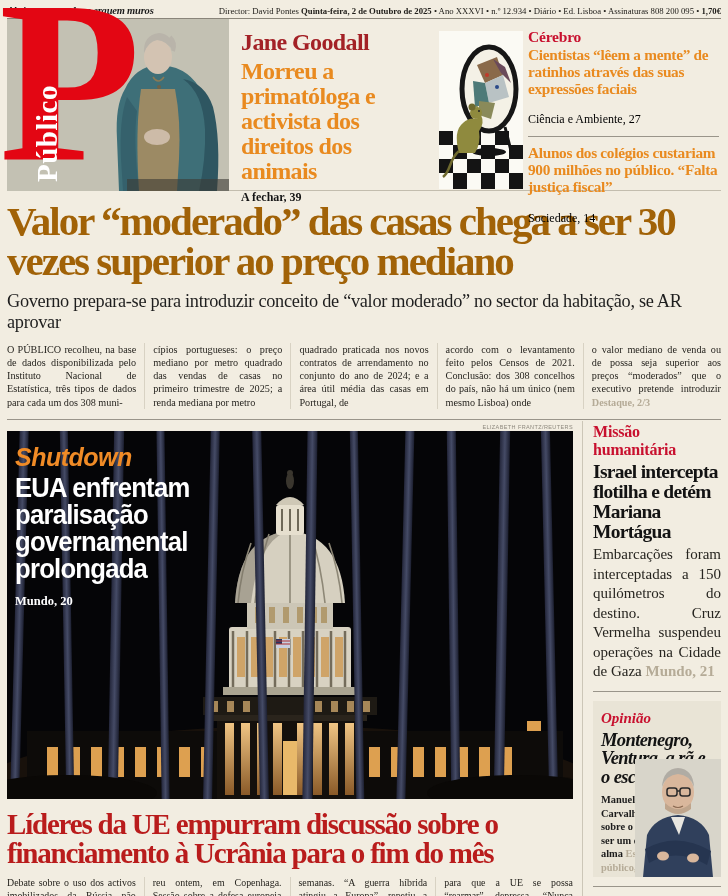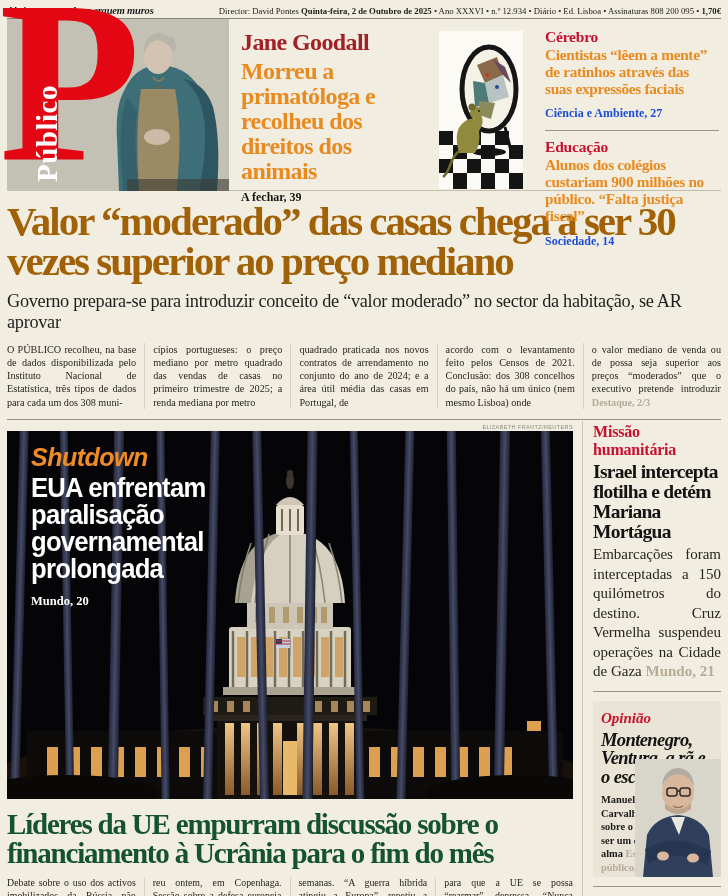--- a/index.html
+++ b/index.html
@@ -27,55 +27,55 @@
             font-weight:bold; color:#e30613; z-index:2; letter-spacing:-4px; }
   .logo-word { position:absolute; left:24px; top:163px; transform:rotate(-90deg);
                transform-origin:0 0; color:#fff; font-weight:bold; font-size:29px;
                z-index:3; letter-spacing:0.5px; white-space:nowrap; }
   .mast-lead { width:210px; flex:none; padding:10px 0 0 12px; }
   .kicker-lead { font-size:24px; font-weight:bold; color:#a32126; letter-spacing:-0.6px; }
   .title-lead { font-size:24px; font-weight:bold; color:#e98a1f; line-height:1.04;
                 letter-spacing:-0.6px; width:178px; margin-top:3px; }
   .ref-dark { font-size:12px; font-weight:bold; color:#141414; margin-top:6px; }
   .mast-illus { width:84px; flex:none; padding-top:12px; }
-  .mast-briefs { flex:1; padding:9px 2px 0 22px; }
+  .mast-briefs { flex:1; padding:9px 2px 0 5px; }
   .brief .bk { color:#c8102e; font-weight:bold; font-size:15.5px; letter-spacing:-0.2px; }
   .brief .bt { color:#e98a1f; font-weight:bold; font-size:15.3px; line-height:1.1;
                letter-spacing:-0.3px; margin-top:1px; }
-  .brief .br { font-size:12px; font-weight:bold; margin-top:9px; color:#1d4ed8; }
+  .brief .br { font-size:12px; font-weight:normal; margin-top:15px; color:#000000; }
   .brief + .brief { border-top:1px solid #9a958a; margin-top:9px; padding-top:7px; }
 
   
   .headline { font-size:41px; line-height:0.97; font-weight:bold; letter-spacing:-2px;
               color:#a16207; margin:11px 0 9px; }
   .subhead { font-size:18.3px; letter-spacing:-0.3px; color:#1e1e1e; margin-bottom:10px; }
   .bodycols { display:flex; }
   .bcol { flex:1; font-size:10.2px; line-height:1.3; text-align:justify; color:#26241f; }
   .bcol + .bcol { border-left:1px solid #d8d2c3; margin-left:8px; padding-left:8px; }
   .ref-light { color:#b5ab97; font-weight:bold; }
   .rule { border:none; border-top:1px solid #9a958a; margin-top:10px; }
 
   
   .mainrow { display:flex; margin-top:1px; }
   .main-left { width:566px; flex:none; }
   .credit { text-align:right; font-size:5.5px; color:#8e897e;
             font-family:"Liberation Sans",sans-serif; letter-spacing:0.4px; margin:3px 0 1px; }
   .photo-wrap { position:relative; width:566px; height:368px; background:#060608; }
   .photo-wrap svg { display:block; }
-  .overlay { position:absolute; left:24px; top:12px; width:230px;
+  .overlay { position:absolute; left:8px; top:12px; width:230px;
              font-family:"Liberation Sans",sans-serif; }
   .ov-kicker { color:#f08b26; font-style:italic; font-weight:bold; font-size:25px;
                letter-spacing:-0.5px; }
   .ov-title { color:#fff; font-weight:bold; font-size:27px; line-height:1.0;
               letter-spacing:-0.8px; margin-top:3px; width:215px;
               transform:scaleX(0.95); transform-origin:left top; }
   .ov-ref { color:#fff; font-family:"Liberation Serif",serif; font-weight:bold;
             font-size:12.5px; margin-top:11px; }
   .bottom-headline { font-size:29px; font-weight:bold; letter-spacing:-1.2px;
-                     line-height:1.02; margin:11px 0 8px; color:#14532d; }
+                     line-height:1.02; margin:11px 0 8px; color:#b91c1c; }
   .bottomcols { display:flex; }
   .bottomcols .bcol { font-size:9.9px; }
 
   
   .sidebar { flex:1; border-left:1px solid #ccc6b7; margin-left:9px; padding-left:10px;
              padding-top:2px; }
   .side-kicker { color:#c8102e; font-weight:bold; font-size:16px; letter-spacing:-0.2px; }
   .side-title { font-size:19.5px; font-weight:bold; line-height:1.03; letter-spacing:-0.7px;
                 margin-top:3px; color:#131313; }
   .side-text { font-size:15px; line-height:1.3; text-align:justify; margin-top:3px;
@@ -124,21 +124,21 @@
         <circle cx="152" cy="68" r="2" fill="#6e6146"></circle>
         <ellipse cx="150" cy="118" rx="13" ry="8" fill="#cdbba8"></ellipse>
         <path d="M120,160 L222,160 L222,172 L120,172 Z" fill="#3c3b33" opacity="0.6"></path>
       </svg>
       <div class="logo-p">P</div>
       <div class="logo-word">Público</div>
     </div>
 
     <div class="mast-lead">
       <div class="kicker-lead">Jane Goodall</div>
-      <div class="title-lead">Morreu a primatóloga e recolheu dos direitos dos animais</div>
+      <div class="title-lead">Morreu a primatóloga e activista dos direitos dos animais</div>
       <div class="ref-dark">A fechar, 39</div>
     </div>
 
     <div class="mast-illus">
       <svg width="84" height="158" viewBox="0 0 84 158">
         <rect width="84" height="158" fill="#fbfaf4"></rect>
 
         <g>
           <rect x="0" y="100" width="14" height="14" fill="#141414"></rect>
             <rect x="28" y="100" width="14" height="14" fill="#141414"></rect>
@@ -178,21 +178,20 @@
       </svg>
     </div>
 
     <div class="mast-briefs">
       <div class="brief">
         <div class="bk">Cérebro</div>
         <div class="bt">Cientistas “lêem a mente” de ratinhos através das suas expressões faciais</div>
         <div class="br">Ciência e Ambiente, 27</div>
       </div>
       <div class="brief">
-        <div class="bk">Educação</div>
         <div class="bt">Alunos dos colégios custariam 900 milhões no público. “Falta justiça fiscal”</div>
         <div class="br">Sociedade, 14</div>
       </div>
     </div>
   </div>
 
   <h1 class="headline">Valor “moderado” das casas chega a ser 30 vezes superior ao preço mediano</h1>
   <div class="subhead">Governo prepara-se para introduzir conceito de “valor moderado” no sector da habitação, se AR aprovar</div>
   <div class="bodycols">
     <div class="bcol">O PÚBLICO recolheu, na base de dados disponibilizada pelo Instituto Nacional de Estatística, três tipos de dados para cada um dos 308 muni-</div>

